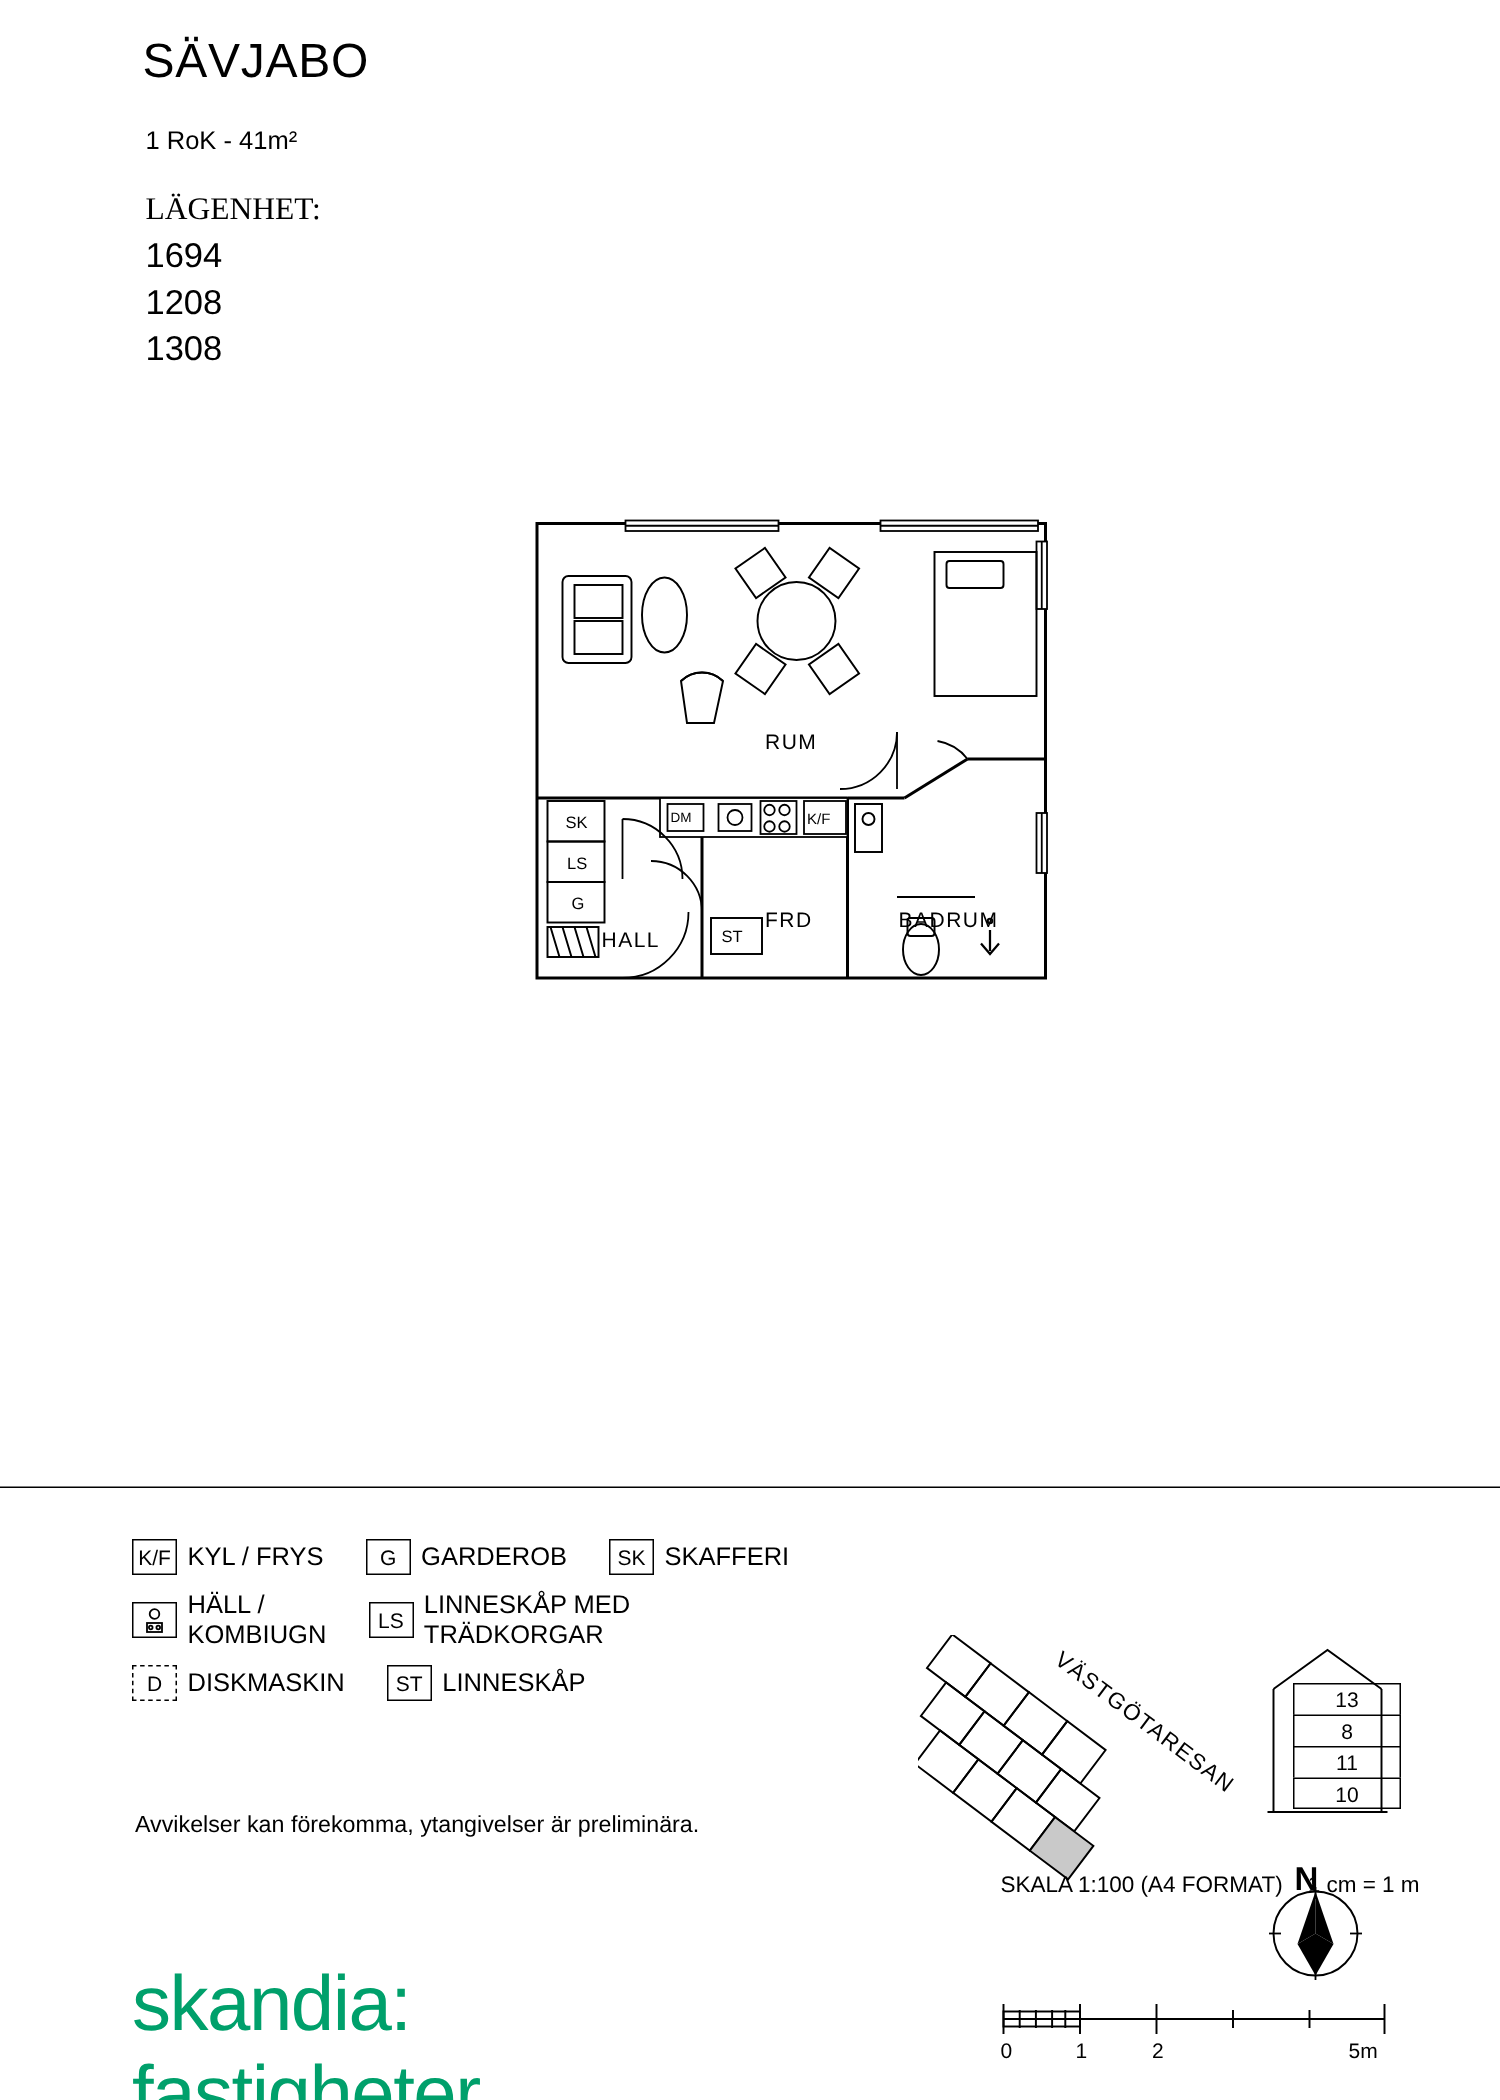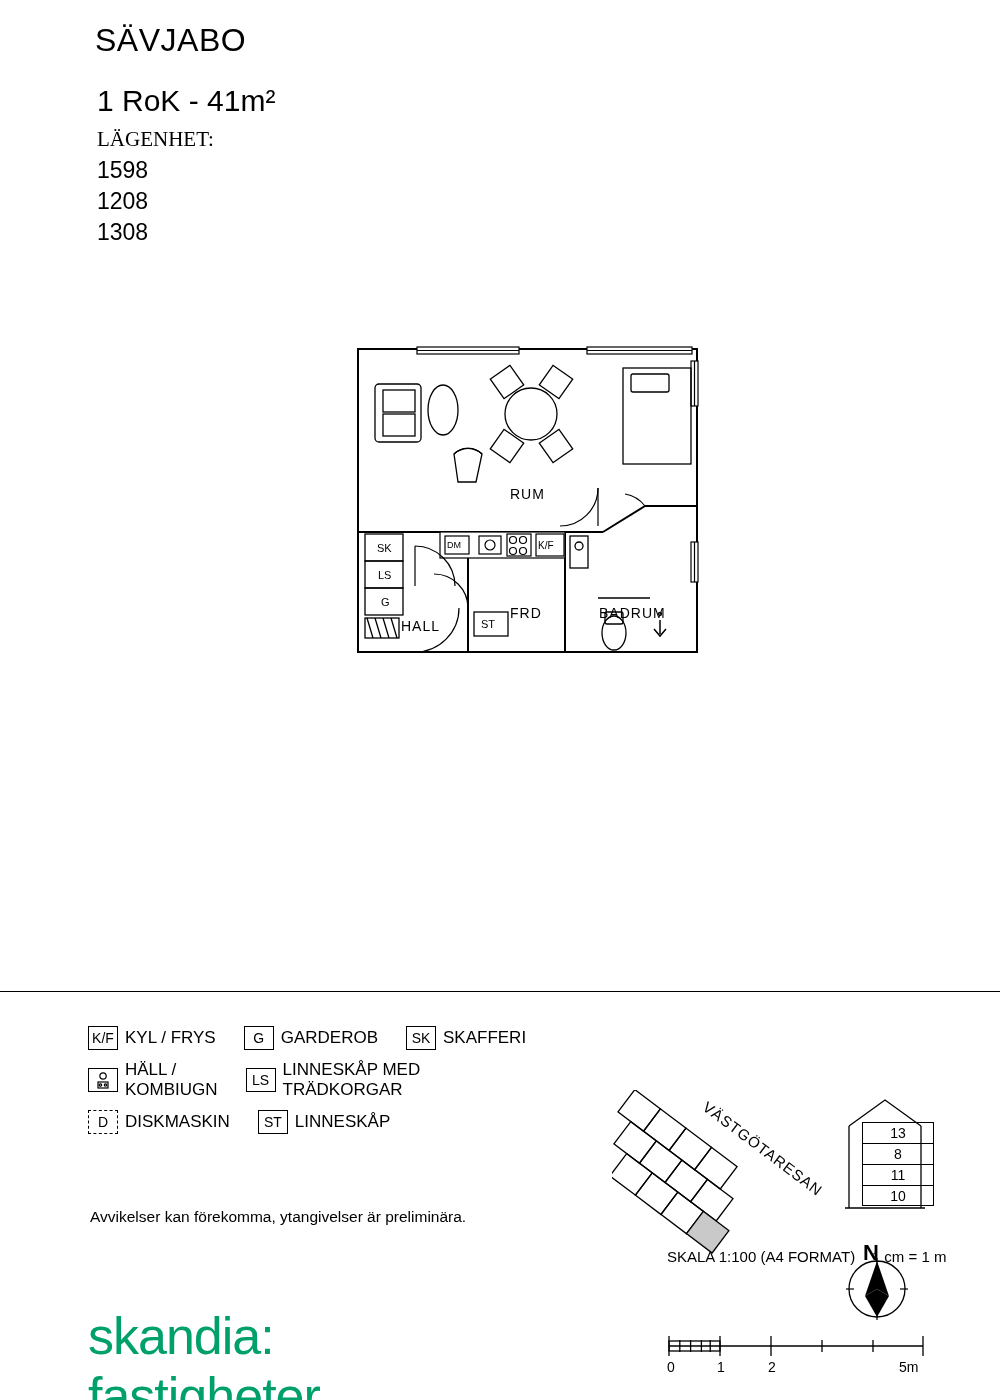--- a/index.html
+++ b/index.html
@@ -2,21 +2,21 @@
 <html><head>
 <meta charset="utf-8">
 <style>
   html,body{margin:0;padding:0;}
   body{
     width:1000px;height:1400px;position:relative;background:#ffffff;
     font-family:"Liberation Sans", sans-serif;color:#000;
     -webkit-font-smoothing:antialiased;
   }
   .title{position:absolute;left:95px;top:22px;font-size:32px;letter-spacing:.5px;}
-  .subtitle{position:absolute;left:97px;top:84px;font-size:30px;}
+  .subtitle{position:absolute;left:97px;top:84px;font-size:17px;}
   .lgh-label{position:absolute;left:97px;top:127px;font-size:21px;font-family:Liberation Serif, serif;}
   .lgh-list{position:absolute;left:97px;top:155px;font-size:23px;line-height:31px;}
 
   
   .plan{position:absolute;left:355px;top:346px;width:345px;height:340px;}
   .plan svg{display:block;}
 
   
   .divider{position:absolute;left:0;top:991px;width:1000px;height:1px;background:#000;}
 
@@ -65,21 +65,21 @@
   .scaletext{position:absolute;left:667px;top:1248px;font-size:15px;}
   .scalebar{position:absolute;left:667px;top:1332px;width:258px;height:40px;}
 </style>
 </head>
 <body>
 
 <div class="title">SÄVJABO</div>
 <div class="subtitle">1 RoK - 41m²</div>
 <div class="lgh-label">LÄGENHET:</div>
 <div class="lgh-list">
-  <div>1598</div>
+  <div>1694</div>
   <div>1208</div>
   <div>1308</div>
 </div>
 
 <div class="plan">
 <svg width="345" height="340" viewBox="0 0 345 340" xmlns="http://www.w3.org/2000/svg">
   <g fill="none" stroke="#000" stroke-width="2">
 
     <rect x="3" y="3" width="339" height="303"></rect>
   </g>

